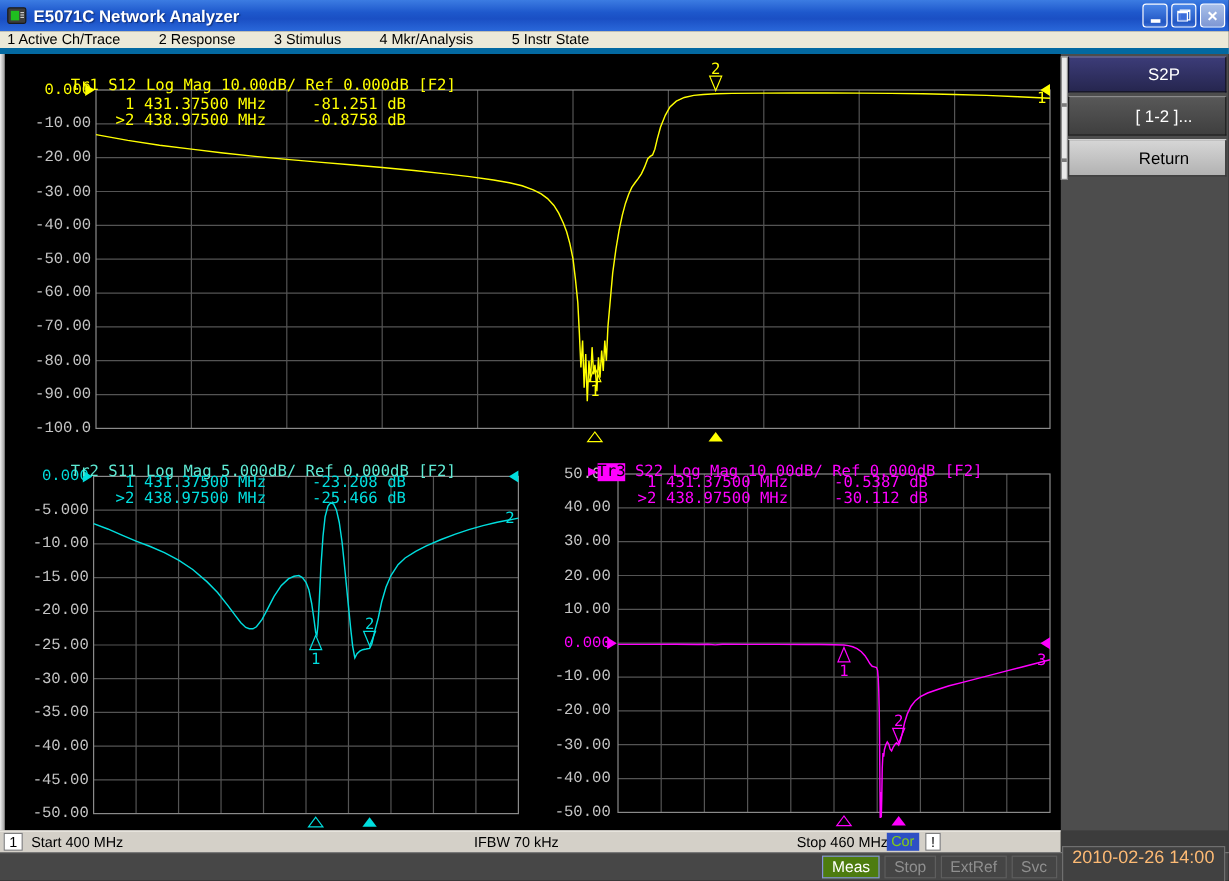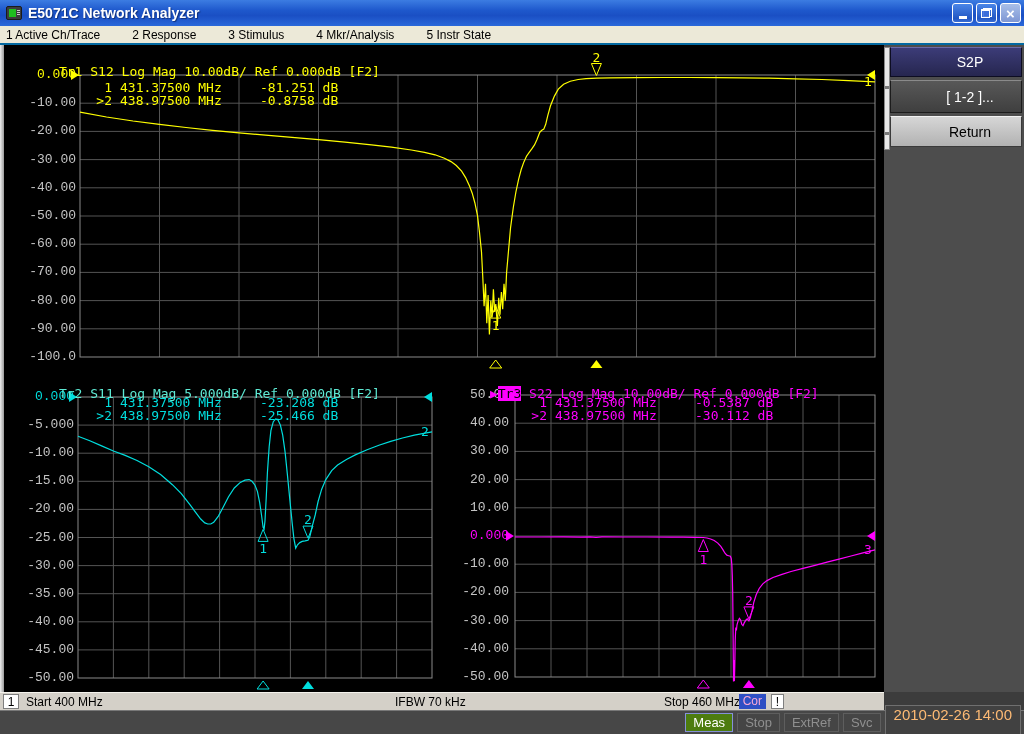--- a/index.html
+++ b/index.html
@@ -26,21 +26,21 @@
   .minglyph { display:block; width:8px; height:3px; background:#fff; margin-top:9px; }
   .restoreglyph { position:relative; width:11px; height:10px; display:block; }
   .restoreglyph::before { content:""; position:absolute; right:0; top:0; width:7px; height:6px;
     border:1px solid #fff; border-top-width:2px; }
   .restoreglyph::after { content:""; position:absolute; left:0; bottom:0; width:7px; height:6px;
     border:1px solid #fff; border-top-width:2px; background:rgba(60,110,220,.9); }
   .closeglyph { font-size:15px; font-weight:bold; line-height:1; }
 
   
   .menubar { position:absolute; left:0; top:26px; width:1024px; height:19px;
-    background:#ece9d8; border-bottom:2px solid #0369a1;
+    background:#ece9d8; border-bottom:5px solid #0369a1;
     display:flex; align-items:center; font-size:12px; color:#000; }
   .menu-item { padding:0 12px 0 6px; margin-right:14px; cursor:default; }
 
   
   .screen { position:absolute; left:0; top:45px; width:884px; height:647px; background:#000; }
   .bezel { position:absolute; left:0; top:0; width:4px; height:647px;
     background:linear-gradient(90deg,#efefef,#9a9a9a); }
   .charts-svg { position:absolute; left:0; top:0; }
   .tr-header { position:absolute; font-family:"DejaVu Sans Mono", monospace;
     font-size:13px; white-space:pre; z-index:3; }
@@ -74,21 +74,21 @@
 
   
   .statusbar { position:absolute; left:0; top:692px; width:884px; height:18px;
     background:#d4d0c8; border-top:1px solid #f4f2ec; font-size:12px; color:#000; }
   .sb-chan { position:absolute; left:3px; top:1px; width:16px; height:15px; background:#fff;
     border:1px solid #7f7f7f; text-align:center; line-height:15px; }
   .sb-start { position:absolute; left:26px; top:2px; }
   .sb-ifbw { position:absolute; left:395px; top:2px; }
   .sb-stop { position:absolute; right:144px; top:2px; }
   .sb-cor { position:absolute; right:118px; top:1px; height:15px; padding:0 4px;
-    background:#2e4fc4; color:#f9a8d4; line-height:15px; }
+    background:#2e4fc4; color:#84cc16; line-height:15px; }
   .sb-alert { position:absolute; right:100px; top:1px; width:13px; height:15px; background:#fff;
     border:1px solid #7f7f7f; text-align:center; line-height:14px; }
   .statusbar-right { position:absolute; left:884px; top:692px; width:140px; height:18px; background:#3c3c3c; }
 
   
   .taskbar { position:absolute; left:0; top:710px; width:1024px; height:24px;
     background:#474747; border-top:1px solid #787878;
     display:flex; align-items:center; justify-content:flex-end; gap:4px; padding-right:3px; }
   .tb-btn { height:19px; padding:0 7px; font-size:13px; line-height:18px; text-align:center;
     background:#454545; border:1px solid #5e5e5e; color:#8f8f8f; }

